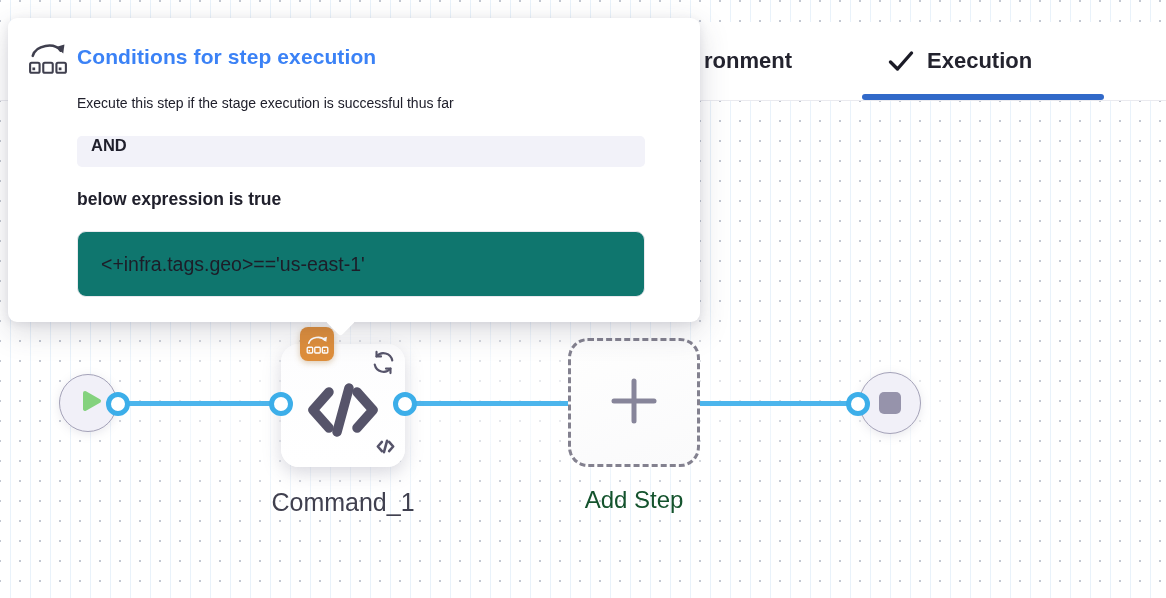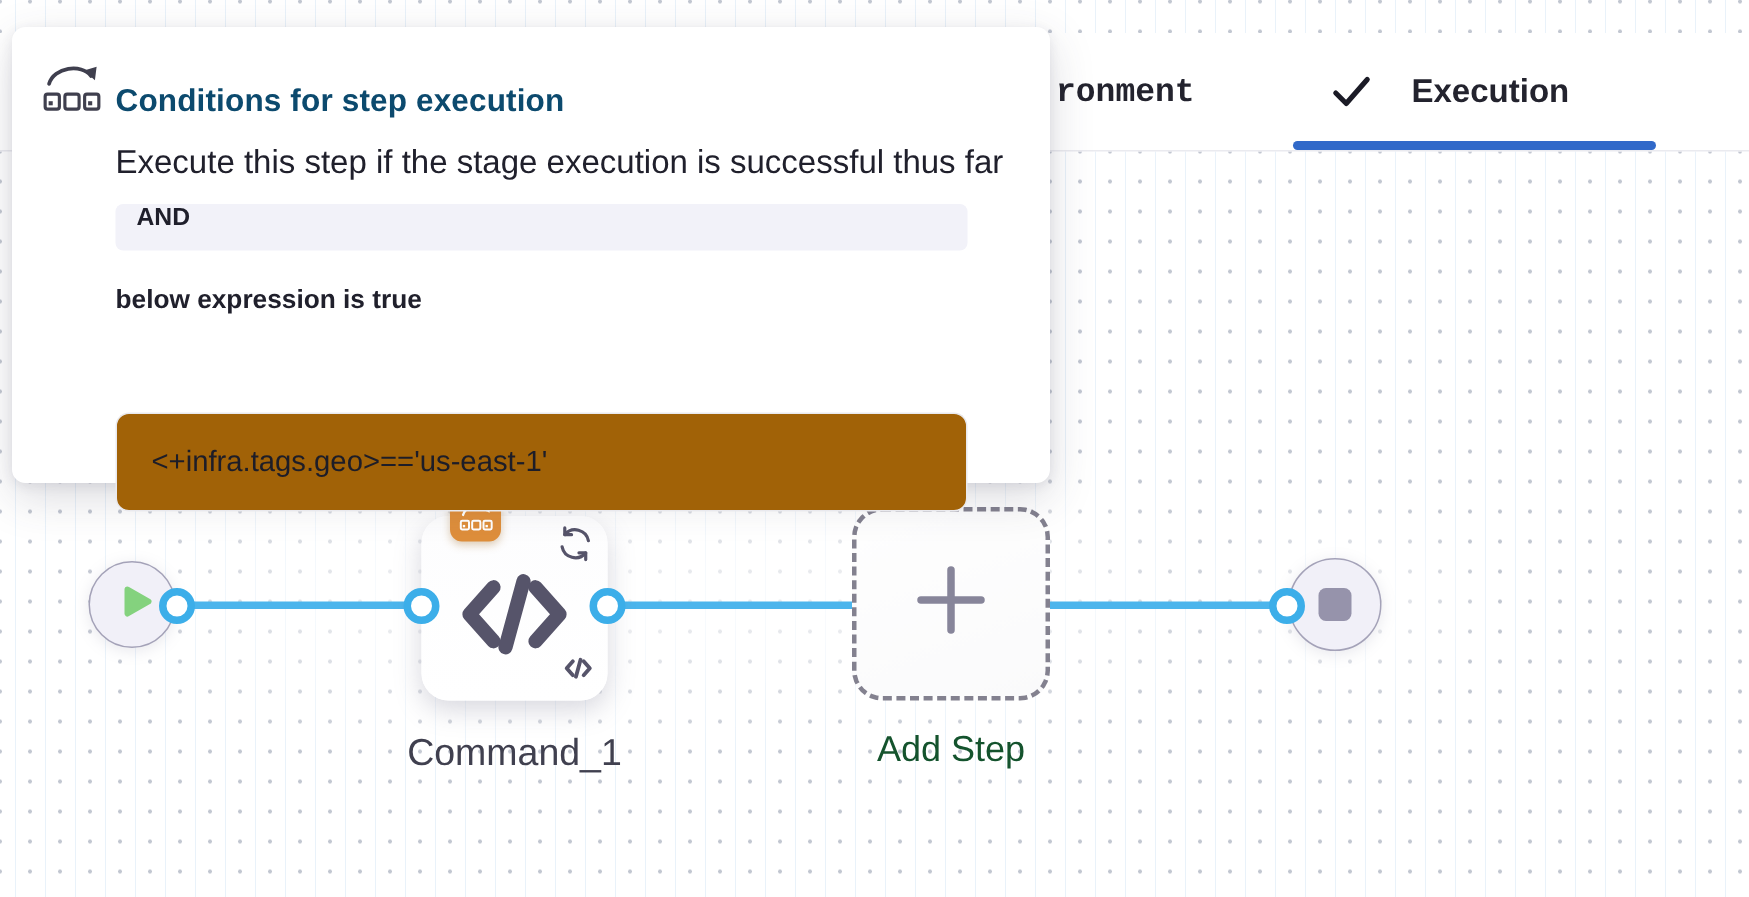--- a/index.html
+++ b/index.html
@@ -27,22 +27,22 @@
       radial-gradient(ellipse 140px 100px at 895px 152px, rgba(255,255,255,.9), rgba(255,255,255,0) 75%);
   }
 
   
   .tabbar {
     position:absolute; left:0; top:22px; width:1166px; height:79px;
     background:#fff; border-bottom:1px solid #eaeaef;
   }
   .tab { position:absolute; top:0; height:78px; display:flex; align-items:center;
          font-size:22px; font-weight:600; color:#23232e; cursor:pointer; }
-  .tab-env { left:704px;font-family:Liberation Mono, monospace; }
-  .tab-exec { left:888px; gap:27px; }
+  .tab-env { left:704px; }
+  .tab-exec { left:888px; gap:13px; }
   .tab-underline {
     position:absolute; left:862px; bottom:0; width:242px; height:6px;
     border-radius:3px; background:#3169c9;
   }
   .check-icon svg { display:block; }
 
   
   .pipe-line { position:absolute; top:401px; height:5px; background:#4cb5ec; border-radius:2px; }
   .seg1 { left:116px; width:167px; }
   .seg2 { left:403px; width:167px; }
@@ -94,34 +94,34 @@
     position:absolute; left:8px; top:18px; width:692px; height:304px;
     background:#fff; border-radius:9px;
     box-shadow:0 10px 30px rgba(60,60,85,.18), 0 2px 8px rgba(60,60,85,.10);
     z-index:20;
   }
   .popover .caret {
     position:absolute; left:322px; bottom:-10px; width:21px; height:21px;
     background:#fff; transform:rotate(45deg); border-radius:3px;
   }
   .pop-icon { position:absolute; left:20px; top:22px; }
-  .pop-title { position:absolute; left:69px; top:38px; font-size:21px; font-weight:700; color:#0c4a6e; letter-spacing:.1px; }
-  .pop-desc  { position:absolute; left:69px; top:77px; font-size:22px; color:#20202c; }
+  .pop-title { position:absolute; left:69px; top:27px; font-size:21px; font-weight:700; color:#3b82f6; letter-spacing:.1px; }
+  .pop-desc  { position:absolute; left:69px; top:77px; font-size:14px; color:#20202c; }
   .and-bar {
     position:absolute; left:69px; top:118px; width:568px; height:31px;
     background:#f2f2f9; border-radius:5px;
     display:flex; padding-left:14px;
     font-size:16.5px; font-weight:700; color:#1f1f2b;
   }
   .pop-intro { position:absolute; left:69px; top:171px; font-size:17.5px; color:#20202c;font-weight:bold; }
   .expr-box {
     position:absolute; left:69px; top:213px; width:568px; height:66px;
-    background:#a16207; border:1px solid #e9e9ee; border-radius:9px;
+    background:#0f766e; border:1px solid #e9e9ee; border-radius:9px;
     display:flex; align-items:center; padding-left:23px;
-    font-size:19.5px; color:#1d1d28;margin-top:44px;
+    font-size:19.5px; color:#1d1d28;
   }
 </style>
 </head>
 <body>
 
 <div class="stage">
 
   <div class="canvas"></div>
   <div class="glow"></div>
 

